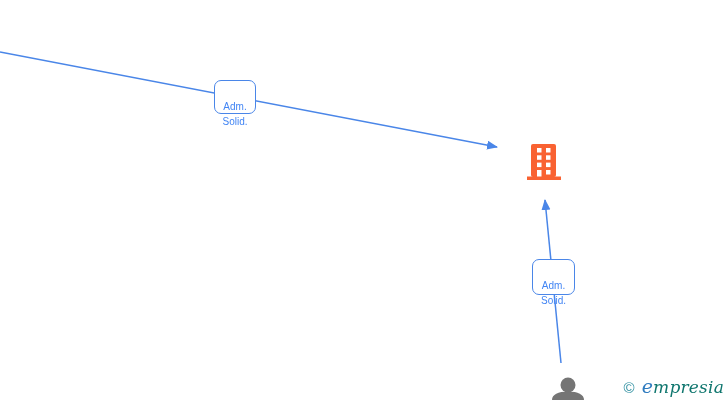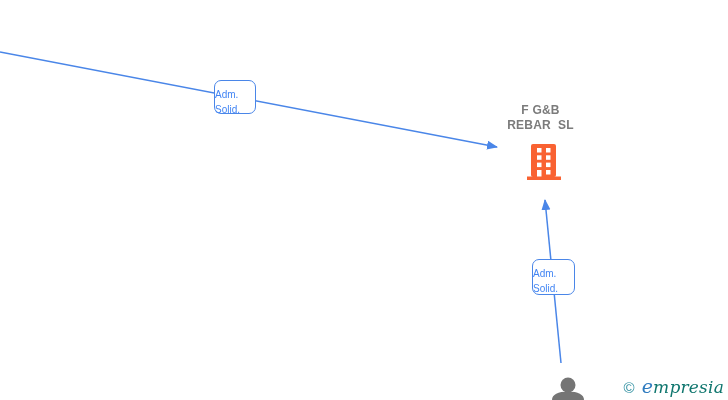--- a/index.html
+++ b/index.html
@@ -22,23 +22,23 @@
   }
   .edge-label {
     position: absolute;
     box-sizing: border-box;
     background: #ffffff;
     border: 1.5px solid #4a86e8;
     border-radius: 7px;
     color: #4285f4;
     font-size: 10px;
     line-height: 15px;
-    text-align: left;
+    text-align: center;
     white-space: pre-line;
-    padding-top: 6px;
+    padding-top: 18px;
   }
   .edge-label-1 { left: 214px; top: 80px;  width: 42px; height: 34px; }
   .edge-label-2 { left: 532px; top: 259px; width: 43px; height: 36px; }
   .company-node {
     position: absolute;
     left: 480px; top: 103px;
     width: 121px;
     text-align: center;
     cursor: pointer;
   }
@@ -96,24 +96,20 @@
     <path d="M0,52 L497,147" fill="none" stroke="#4a86e8" stroke-width="1.5" marker-end="url(#arrow)"></path>
     <path d="M561,363 L545,200" fill="none" stroke="#4a86e8" stroke-width="1.5" marker-end="url(#arrow)"></path>
   </svg>
 
   <div class="edge-label edge-label-1">Adm.
 Solid.</div>
 
   <div class="edge-label edge-label-2">Adm.
 Solid.</div>
 
-  <div class="company-node">
-    <div class="company-name">F G&amp;B
-REBAR  SL</div>
-  </div>
 
   <div class="building-wrap">
     <svg width="34" height="36" viewBox="0 0 34 36" xmlns="http://www.w3.org/2000/svg">
       <rect x="0" y="32.5" width="34" height="3.5" fill="#f96232"></rect>
       <rect x="4" y="0" width="25" height="33" rx="2" fill="#f96232"></rect>
       <rect x="10" y="4" width="4.5" height="4.5" fill="#ffffff"></rect>
       <rect x="19" y="4" width="4.5" height="4.5" fill="#ffffff"></rect>
       <rect x="10" y="11.3" width="4.5" height="4.5" fill="#ffffff"></rect>
       <rect x="19" y="11.3" width="4.5" height="4.5" fill="#ffffff"></rect>
       <rect x="10" y="18.6" width="4.5" height="4.5" fill="#ffffff"></rect>

